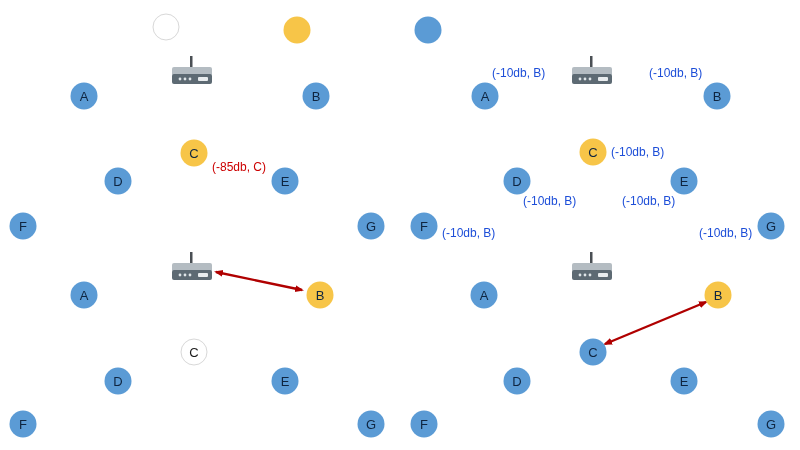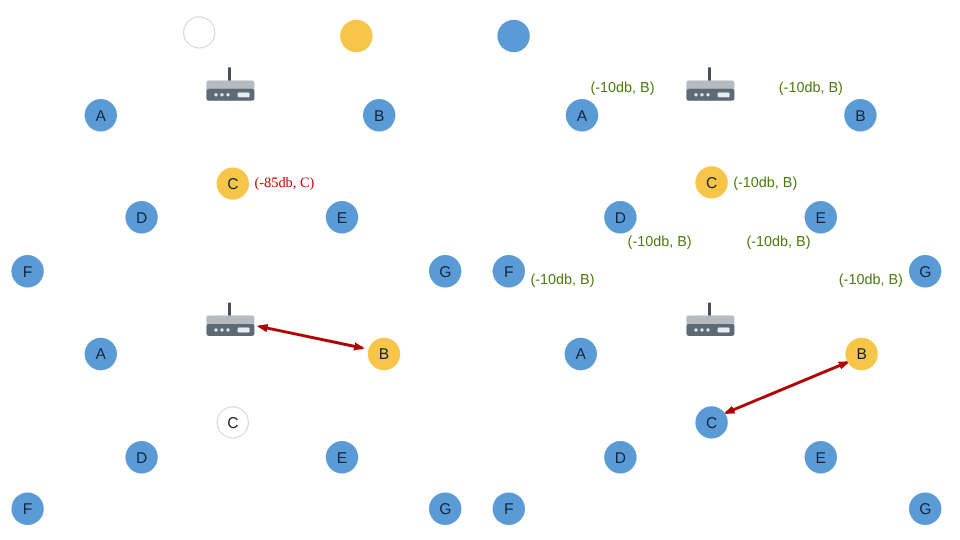--- a/index.html
+++ b/index.html
@@ -28,21 +28,21 @@
     border-radius:50%;
     transform:translate(-50%,-50%);
     box-sizing:border-box;
   }
   .annotation {
     position:absolute;
     transform:translateY(-50%);
     font-size:12px;
     white-space:nowrap;
   }
-  .annotation.green { color:#4d7c0f;text-align:right; }
+  .annotation.green { color:#1d4ed8;text-align:right; }
   .annotation.red   { color:#cc0000; }
   .router {
     position:absolute;
     transform:translate(-50%,-50%);
     width:46px; height:36px;
   }
   #arrow-layer {
     position:absolute; left:0; top:0;
     width:800px; height:450px;
     pointer-events:none;
@@ -125,21 +125,21 @@
       <div class="node blue" style="left: 285px; top: 381px;">E</div>
       <div class="node blue" style="left: 23px; top: 424px;">F</div>
       <div class="node blue" style="left: 371px; top: 424px;">G</div>
       <div class="node blue" style="left: 484px; top: 295px;">A</div>
       <div class="node yellow" style="left: 718px; top: 295px;">B</div>
       <div class="node blue" style="left: 593px; top: 352px;">C</div>
       <div class="node blue" style="left: 517px; top: 381px;">D</div>
       <div class="node blue" style="left: 684px; top: 381px;">E</div>
       <div class="node blue" style="left: 424px; top: 424px;">F</div>
       <div class="node blue" style="left: 771px; top: 424px;">G</div>
-      <div class="annotation red" style="left: 212px; top: 152px; font-family: Liberation Serif, serif;">(-85db, C)</div>
+      <div class="annotation red" style="left: 212px; top: 167px;">(-85db, C)</div>
       <div class="annotation green" style="left: 492px; top: 73px;">(-10db, B)</div>
       <div class="annotation green" style="left: 649px; top: 73px;">(-10db, B)</div>
       <div class="annotation green" style="left: 611px; top: 152px;">(-10db, B)</div>
       <div class="annotation green" style="left: 523px; top: 201px;">(-10db, B)</div>
       <div class="annotation green" style="left: 622px; top: 201px;">(-10db, B)</div>
       <div class="annotation green" style="left: 442px; top: 233px;">(-10db, B)</div>
       <div class="annotation green" style="left: 699px; top: 233px;">(-10db, B)</div>
     </div>
 </div>
 

